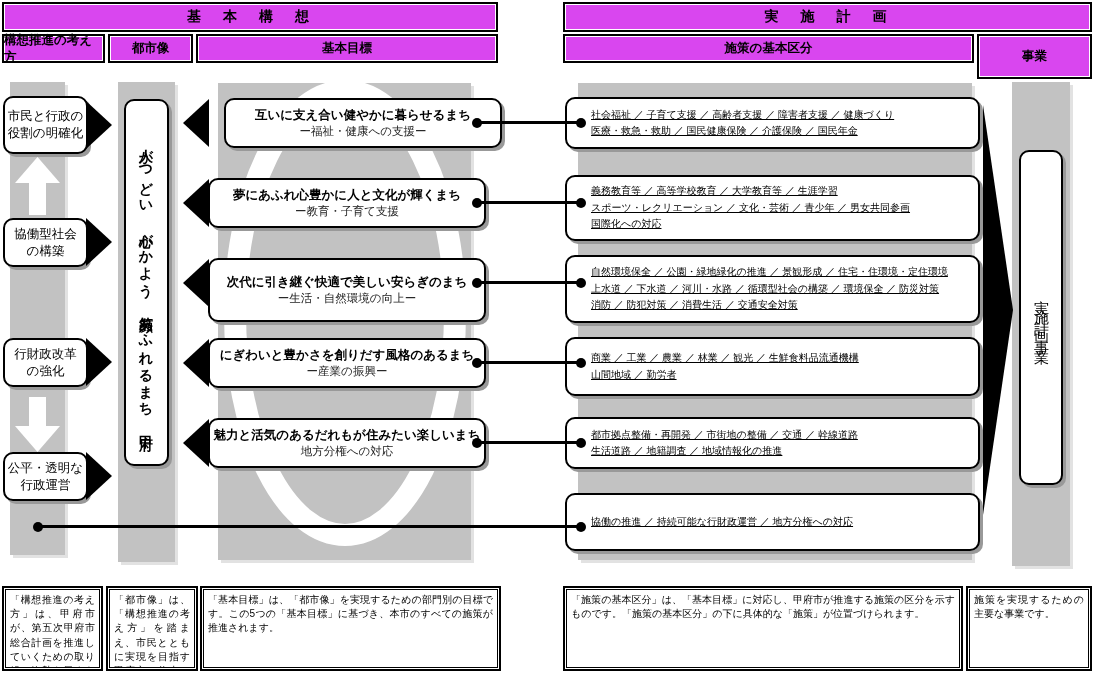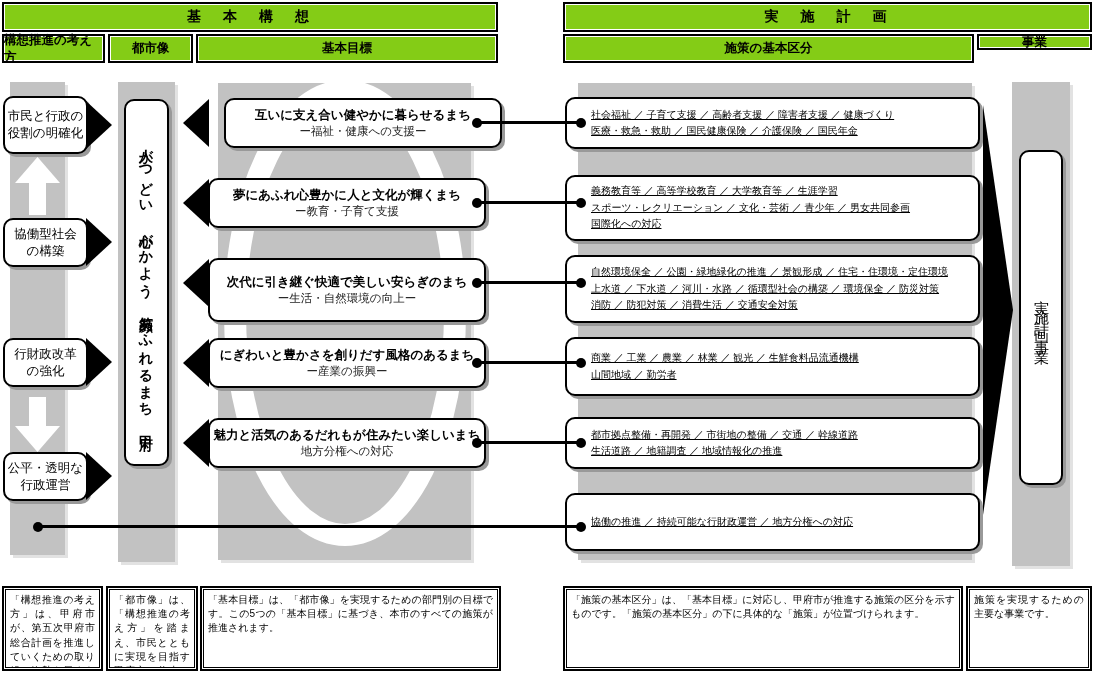--- a/index.html
+++ b/index.html
@@ -2,21 +2,21 @@
 <html><head>
 <meta charset="utf-8">
 <style>
   html,body{margin:0;padding:0;background:#fff;}
   #canvas{
     position:relative;width:1095px;height:675px;background:#fff;overflow:hidden;
     font-family:"Liberation Sans","DejaVu Sans",sans-serif;color:#000;
   }
   .abs{position:absolute;box-sizing:border-box;}
   .band{background:#c2c2c2;box-shadow:3px 3px 0 #e2e2e2;}
-  .hdr{background:#84cc16;border:2px solid #000;display:flex;align-items:center;justify-content:center;
+  .hdr{background:#d946ef;border:2px solid #000;display:flex;align-items:center;justify-content:center;
        font-weight:bold;box-shadow:0 0 0 1px #fff inset;}
   .hdr-title{font-size:14px;letter-spacing:4px;}
   .hdr-sub{font-size:12.5px;}
   .rbox{background:#fff;border:2px solid #000;border-radius:10px;box-shadow:3px 3px 0 #999;}
   .approach-box{display:flex;flex-direction:column;align-items:center;justify-content:center;
        font-size:12.5px;line-height:1.35;text-align:center;}
   .goal-box{display:flex;flex-direction:column;align-items:center;justify-content:center;line-height:1.25;}
   .goal-title{font-weight:bold;font-size:12.5px;white-space:nowrap;}
   .goal-sub{font-size:11.5px;color:#222;white-space:nowrap;}
   .policy-box{display:flex;flex-direction:column;justify-content:center;gap:2px;
@@ -52,21 +52,21 @@
   <div class="abs hdr hdr-sub" style="left:196px;top:34px;width:302px;height:29px">
     <span>基本目標</span>
   </div>
 
   <div class="abs hdr hdr-title" style="left:563px;top:2px;width:529px;height:30px">
     <span>実　施　計　画</span>
   </div>
   <div class="abs hdr hdr-sub" style="left:563px;top:34px;width:411px;height:29px">
     <span>施策の基本区分</span>
   </div>
-  <div class="abs hdr hdr-sub" style="left:977px;top:34px;width:115px;height:16px">
+  <div class="abs hdr hdr-sub" style="left:977px;top:34px;width:115px;height:45px">
     <span>事業</span>
   </div>
 
   <div class="abs band" style="left:10px;top:82px;width:55px;height:473px"></div>
   <div class="abs band" style="left:118px;top:82px;width:57px;height:480px"></div>
   <div class="abs band" style="left:218px;top:83px;width:253px;height:477px;overflow:hidden">
     <svg width="253" height="477">
       <ellipse cx="127" cy="230" rx="110" ry="222" fill="none" stroke="#ffffff" stroke-width="22"></ellipse>
     </svg>
   </div>

